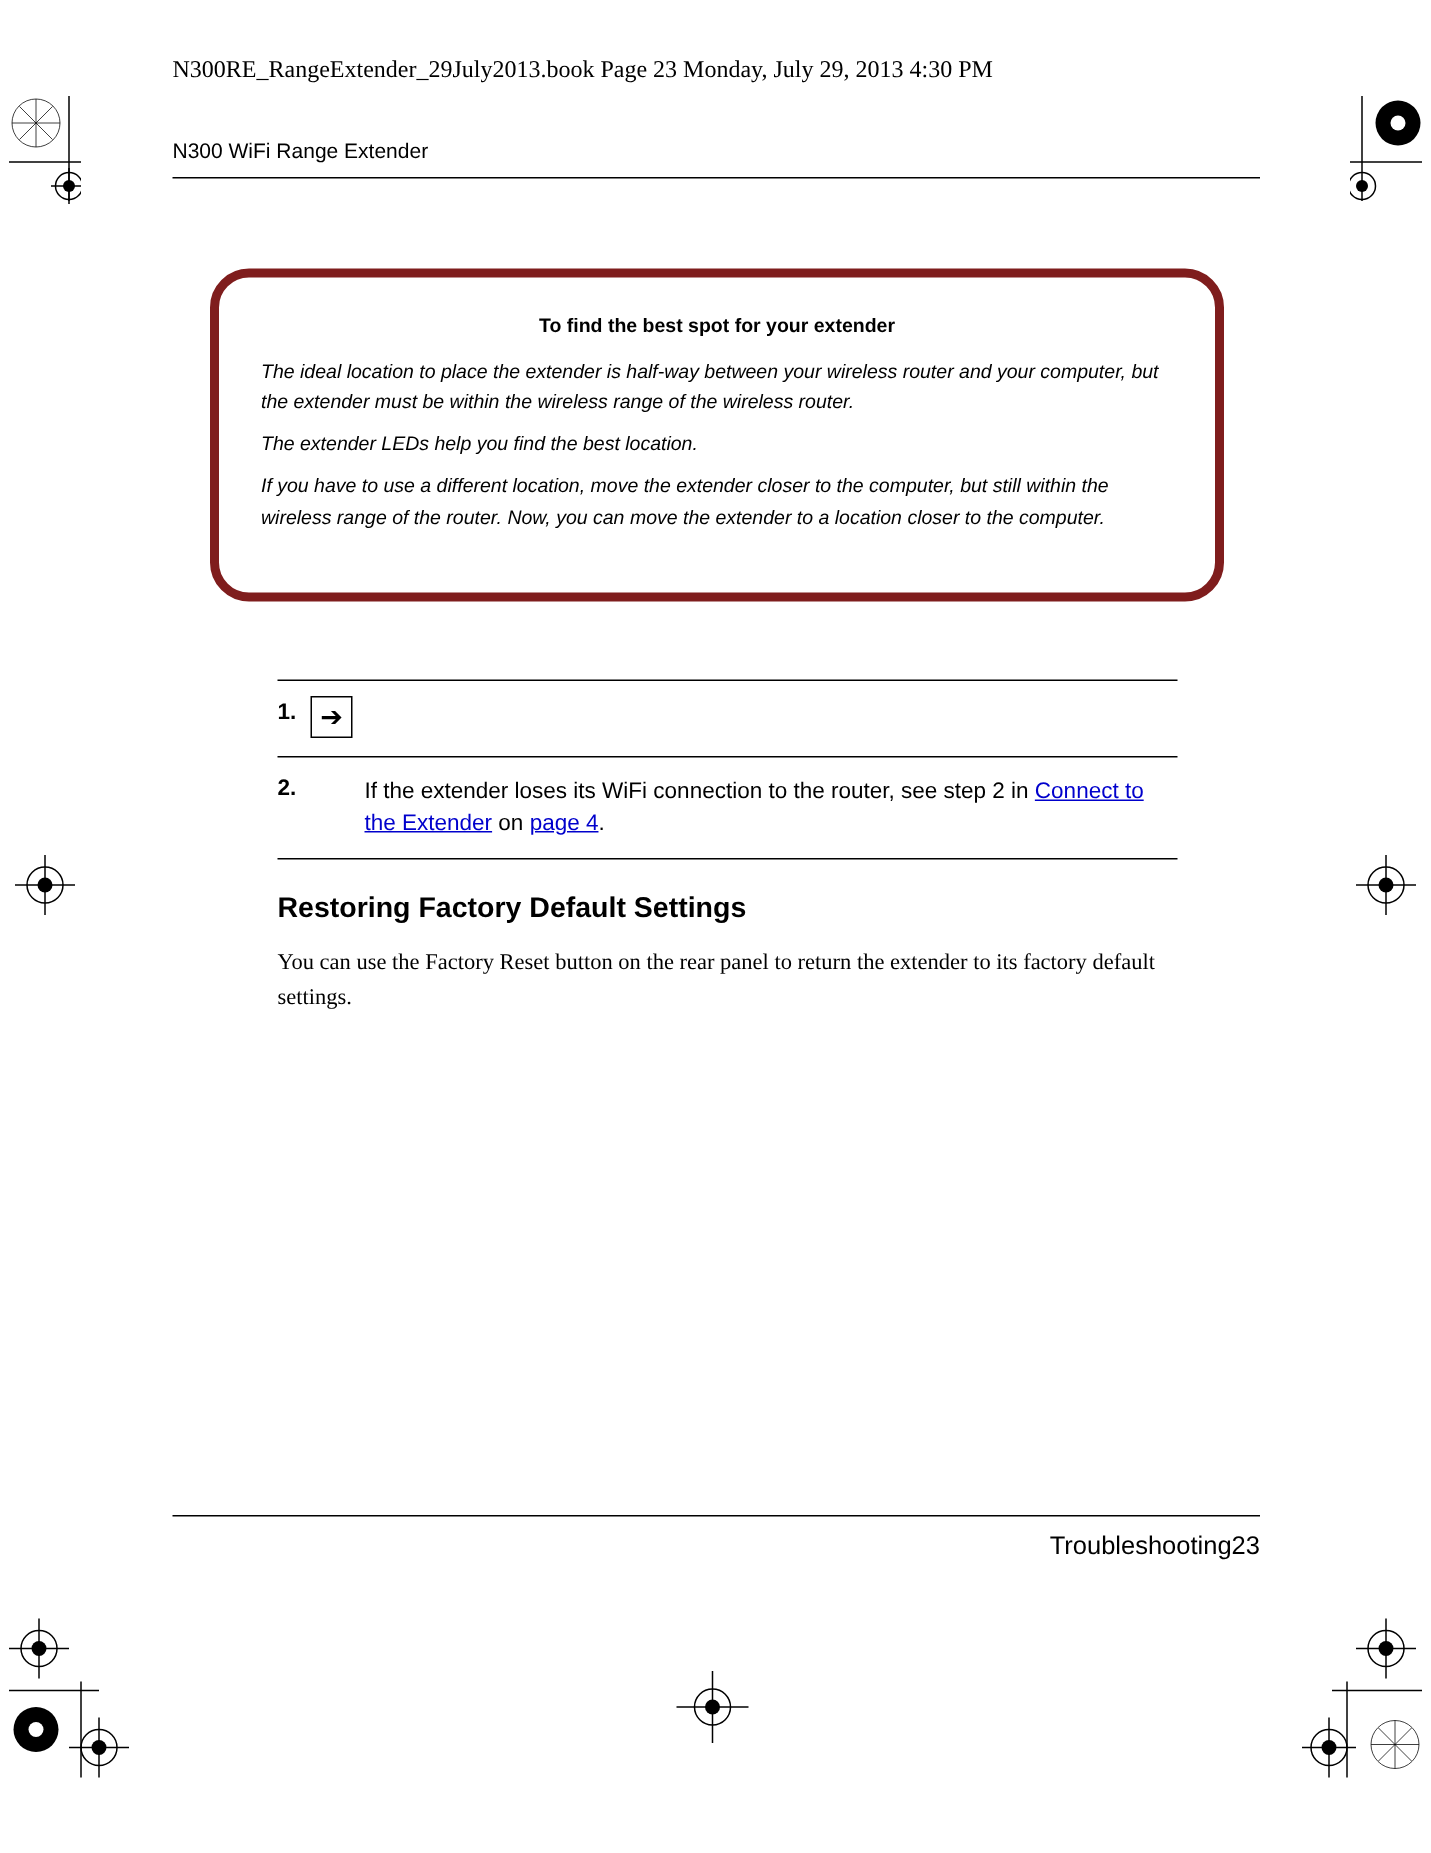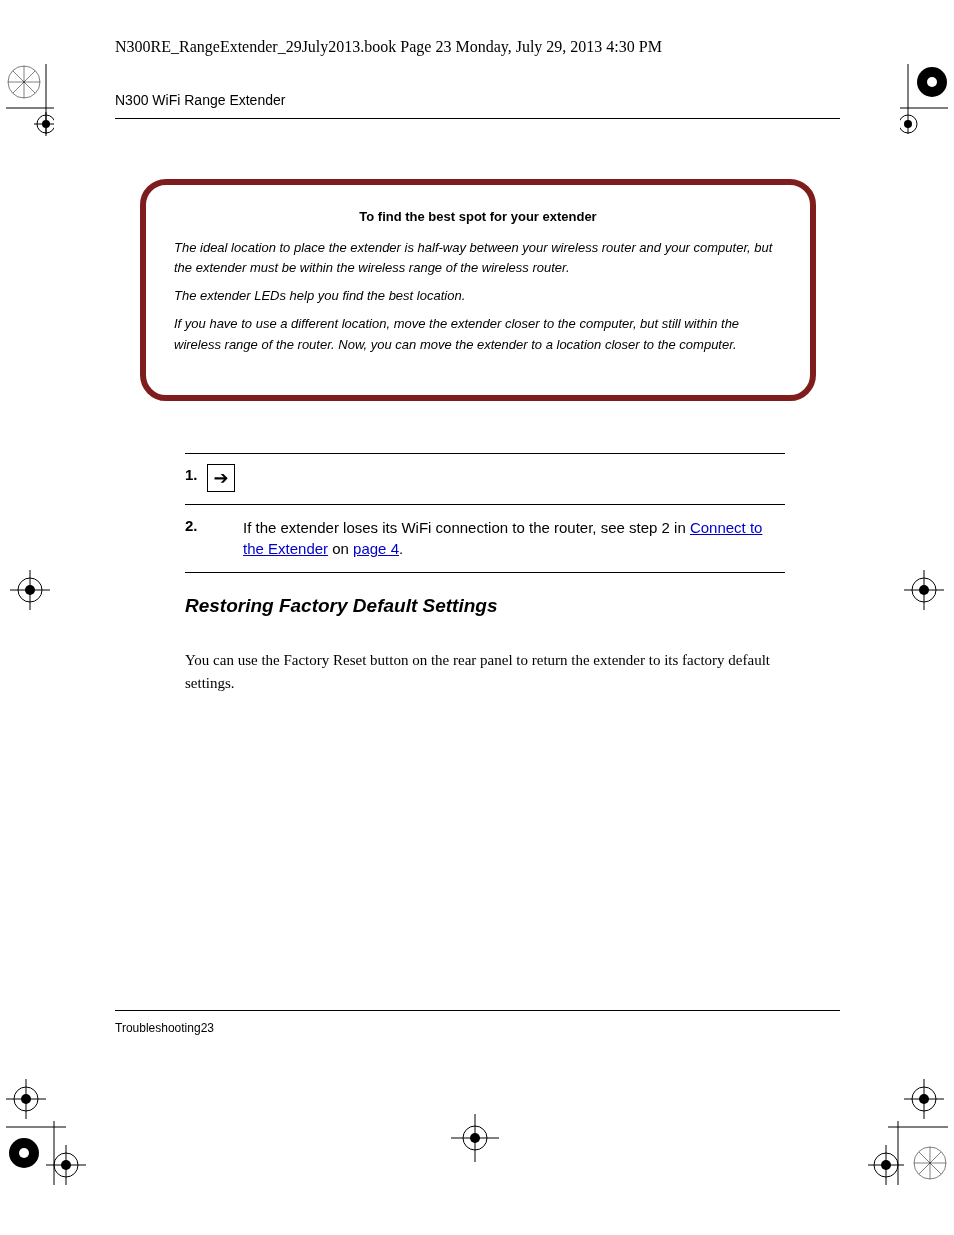--- a/index.html
+++ b/index.html
@@ -97,48 +97,47 @@
     line-height: 1.45;
   }
   .link {
     color: #0000cc;
     text-decoration: underline;
   }
   .h2 {
     margin-left: 70px;
     margin-top: 22px;
     font-family: Helvetica, Arial, sans-serif;
-    font-style: italic;
     font-weight: bold;
     font-size: 19px;
   }
   .body-para {
     margin-left: 70px;
-    margin-top: 32px;
+    margin-top: 14px;
     width: 595px;
     font-family: "Times New Roman", Times, serif;
     font-size: 15px;
     line-height: 1.55;
   }
   .footer {
     position: absolute;
     left: 115px;
     top: 1010px;
     width: 725px;
   }
   .hr-bot {
     border: none;
     border-top: 1.5px solid #000;
     margin: 0 0 10px 0;
   }
   .foot-row {
     display: flex;
-    justify-content: flex-start;
-    font-family: Helvetica, Arial, sans-serif;
-    font-size: 12px;
+    justify-content: flex-end;
+    font-family: Helvetica, Arial, sans-serif;
+    font-size: 17px;
   }
   
   .mark { position: absolute; }
   .mark svg { display: block; }
   .fm-line {
     position: absolute;
     top: 38px;
     left: 115px;
     width: 725px;
     font-family: Liberation Serif, serif;

